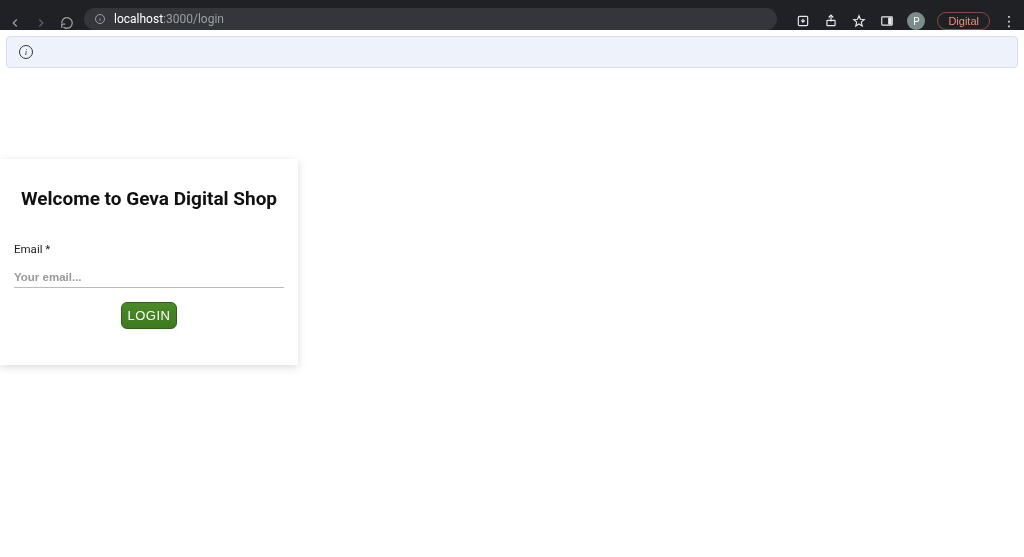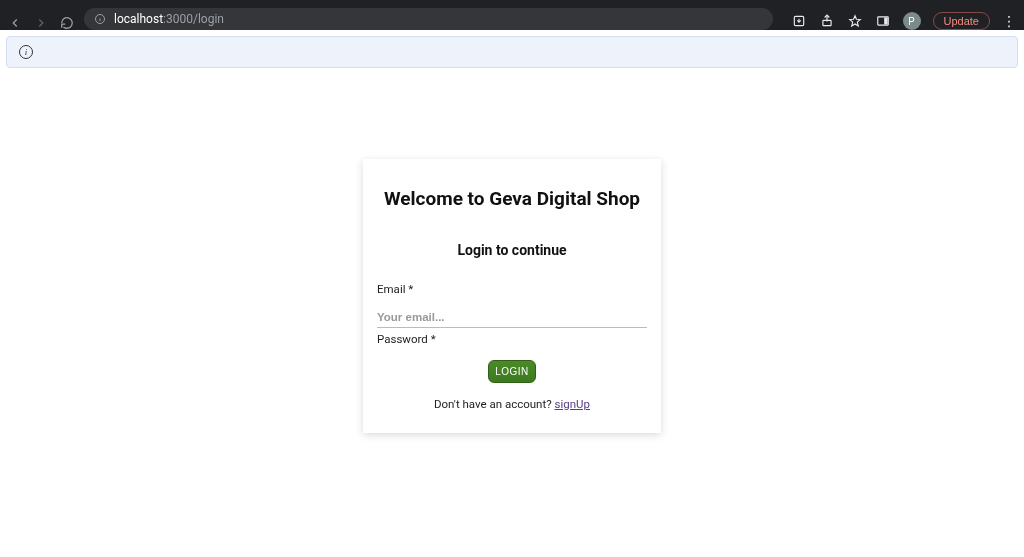--- a/index.html
+++ b/index.html
@@ -124,21 +124,20 @@
       color: #333;
     }
     .banner-link {
       color: #1a63d4;
       text-decoration: none;
       cursor: pointer;
     }
     
     .page-wrap {
       display: flex;
-      justify-content: center;
       padding-top: 85px;
     }
     .login-card {
       width: 298px;
       background: #fff;
       box-shadow: 0 2px 8px rgba(0,0,0,0.15);
       padding: 28px 14px 22px 14px;
     }
     .card-title {
       font-size: 19px;
@@ -178,21 +177,21 @@
       color: #999;
     }
     .login-button {
       display: block;
       margin: 14px auto 14px auto;
       background: #3d7a1f;
       background: linear-gradient(#4a8a28, #3d7a1f);
       color: #fff;
       border: 1px solid #2f6016;
       padding: 5px 6px;
-      font-size: 10px;
+      font-size: 13px;
       font-weight: 500;
       letter-spacing: 0.5px;
       cursor: pointer;
       border-radius: 6px;
     }
     .signup-row {
       text-align: center;
       font-size: 11.5px;
       color: #222;
     }
@@ -259,42 +258,37 @@
     </div>
     <div class="right-icon">
       <svg width="14" height="14" viewBox="0 0 24 24" fill="currentColor">
           <rect x="3" y="5" width="18" height="14" rx="1" fill="none" stroke="currentColor" stroke-width="2"></rect>
           <rect x="14" y="6" width="6" height="12"></rect>
         </svg>
     </div>
     <div class="avatar">
       <span>P</span>
     </div>
-    <button class="update-btn">Update</button>
+    <button class="update-btn">Digital</button>
     <div class="menu-dots">⋮</div>
   </div>
 </div>
 
 <div class="license-banner">
   <div class="banner-info-icon">i</div>
 </div>
 
 <div class="page-wrap">
   <div class="login-card">
     <h1 class="card-title">Welcome to Geva Digital Shop</h1>
-    <h2 class="card-subtitle">Login to continue</h2>
 
     <div class="form-group">
       <label class="form-label">Email *</label>
       <input class="form-input" type="text" placeholder="Your email..." style="">
     </div>
 
     <div class="form-group">
-      <label class="form-label">Password *</label>
     </div>
 
     <button class="login-button">LOGIN</button>
 
-    <div class="signup-row">
-      <span>Don't have an account? </span><a class="signup-link">signUp</a>
-    </div>
   </div>
 </div>
 
 </body></html>

